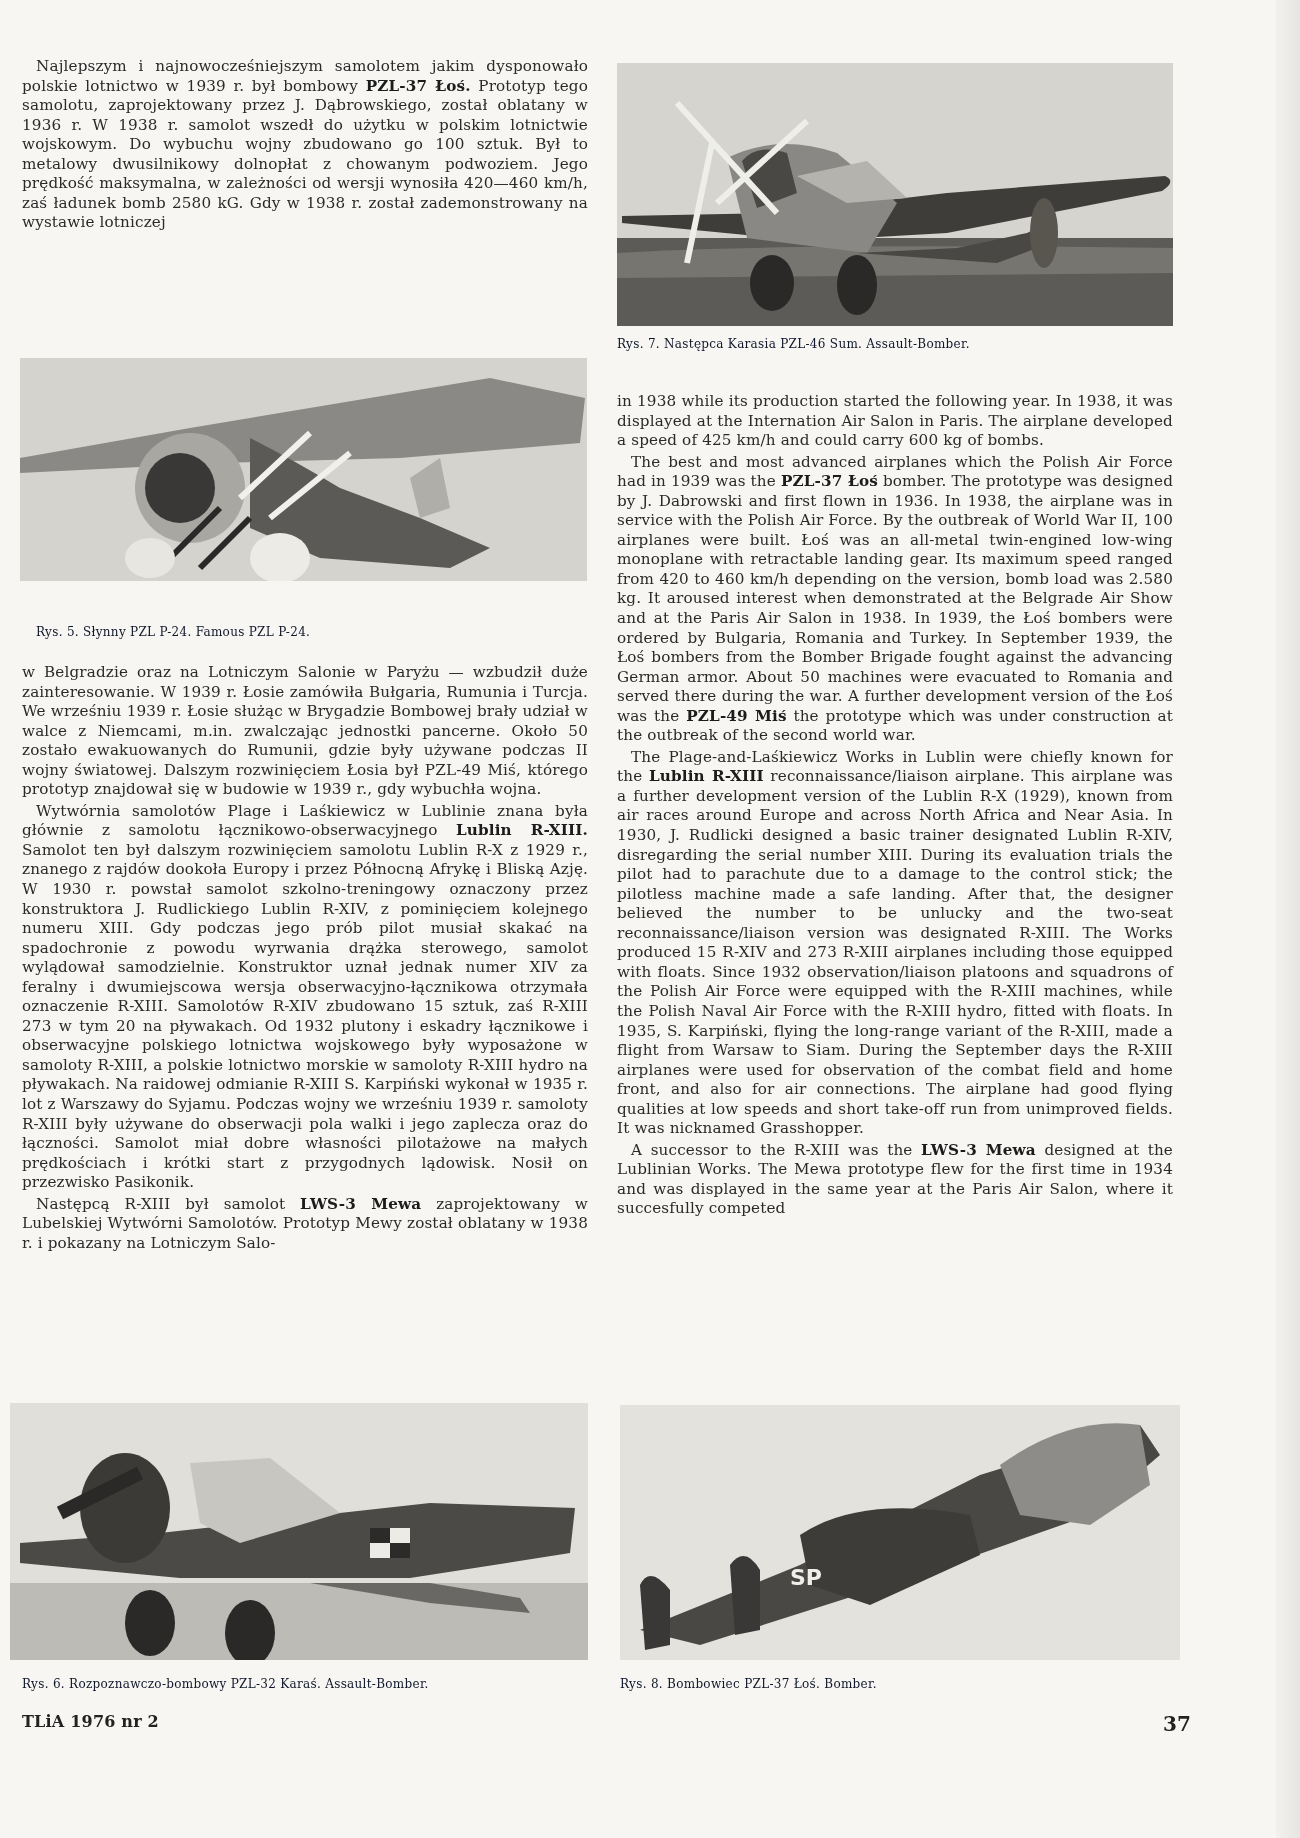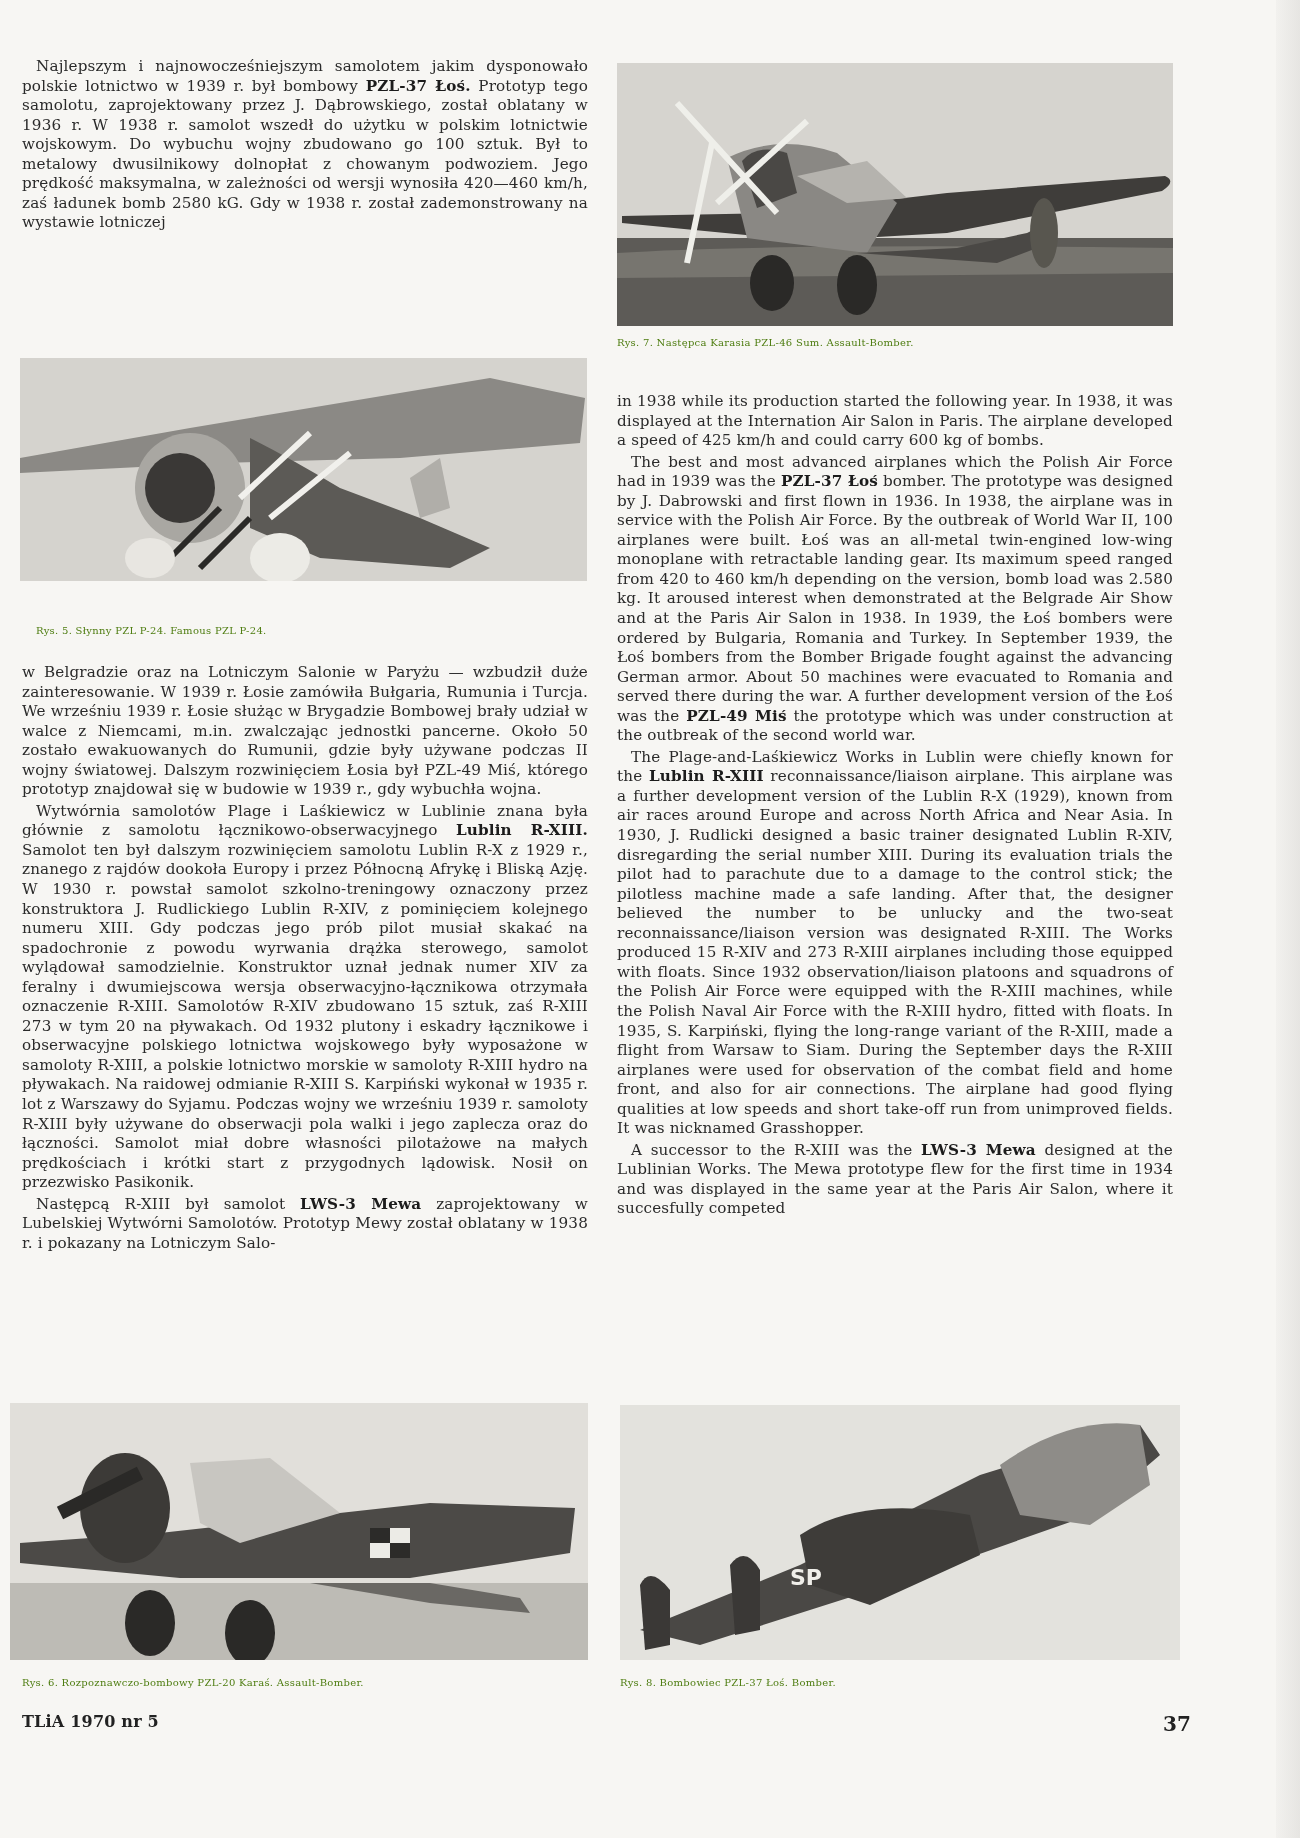--- a/index.html
+++ b/index.html
@@ -9,21 +9,21 @@
     font-family: "DejaVu Serif", "Liberation Serif", serif;
     color: #2a2a2a;
   }
   .page-edge { position: absolute; right: 0; top: 0; width: 24px; height: 1838px;
     background: linear-gradient(90deg, #f2f1ee, #e6e5e2); }
   .col { position: absolute; font-size: 15.2px; line-height: 19.55px; text-align: justify; letter-spacing: 0.15px; }
   .col p { margin: 0; }
   .col p.indent { text-indent: 14px; }
   .col p + p { margin-top: 2px; }
   .col b { font-weight: bold; color: #1c1c1c; }
-  .caption { position: absolute; font-size: 10px; color: #4d7c0f; white-space: nowrap; letter-spacing: 0.3px; }
+  .caption { position: absolute; font-size: 12px; color: #0f172a; white-space: nowrap; letter-spacing: 0.3px; }
   .photo { position: absolute; overflow: hidden;
     background:
       radial-gradient(ellipse at 30% 40%, rgba(255,255,255,0.25), transparent 60%),
       linear-gradient(180deg, #d8d6d2 0%, #c9c7c2 55%, #8c8a85 75%, #6d6b66 100%); text-align: center; }
   .photo svg { width: 100%; height: 100%; display: block; }
   .footer-left { position: absolute; left: 22px; top: 1712px; font-family: "DejaVu Serif", serif;
     font-weight: bold; font-size: 16px; color: #222; letter-spacing: 0.2px; }
   .footer-right { position: absolute; left: 1163px; top: 1712px; font-family: "DejaVu Serif", serif;
     font-weight: bold; font-size: 20px; color: #222; }
 </style>
@@ -92,29 +92,29 @@
     <ellipse cx="115" cy="105" rx="45" ry="55" fill="#3c3a37"></ellipse>
     <path d="M50 110 L130 70" stroke="#2a2927" stroke-width="14"></path>
     <rect x="360" y="125" width="40" height="30" fill="#ecebe6"></rect>
     <rect x="360" y="125" width="20" height="15" fill="#2c2b29"></rect>
     <rect x="380" y="140" width="20" height="15" fill="#2c2b29"></rect>
     <ellipse cx="140" cy="220" rx="25" ry="33" fill="#2a2927"></ellipse>
     <ellipse cx="240" cy="230" rx="25" ry="33" fill="#2a2927"></ellipse>
     <path d="M300 180 L420 200 L520 210 L510 195 L420 180 Z" fill="#6a6864"></path>
   </svg>
 </div>
-<div class="caption" style="left:22px; top:1677px;">Rys. 6. Rozpoznawczo-bombowy PZL-20 Karaś. Assault-Bomber.</div>
+<div class="caption" style="left:22px; top:1677px;">Rys. 6. Rozpoznawczo-bombowy PZL-32 Karaś. Assault-Bomber.</div>
 
 <div class="photo" style="left:620px; top:1405px; width:560px; height:255px; background:#e3e2dd;">
   <svg viewBox="0 0 560 255" preserveAspectRatio="none">
     <rect x="0" y="0" width="560" height="255" fill="#e3e2dd"></rect>
     <path d="M20 225 L180 160 L360 70 L520 20 L540 50 L470 110 L300 170 L80 240 Z" fill="#4a4845"></path>
     <path d="M180 130 Q240 90 350 110 L360 150 L250 200 L190 180 Z" fill="#3e3c39"></path>
     <path d="M380 60 Q450 10 520 20 L530 80 L470 120 L400 110 Z" fill="#8e8c88"></path>
     <path d="M20 180 Q30 160 50 185 L50 240 L25 245 Z" fill="#3a3836"></path>
     <path d="M110 160 Q125 140 140 165 L140 225 L115 230 Z" fill="#3a3836"></path>
     <text x="170" y="180" font-family="DejaVu Sans, sans-serif" font-weight="bold" font-size="22" fill="#f0efea">SP</text>
   </svg>
 </div>
 <div class="caption" style="left:620px; top:1677px;">Rys. 8. Bombowiec PZL-37 Łoś. Bomber.</div>
 
-<div class="footer-left">TLiA 1970 nr 5</div>
+<div class="footer-left">TLiA 1976 nr 2</div>
 <div class="footer-right">37</div>
 
 </body></html>

